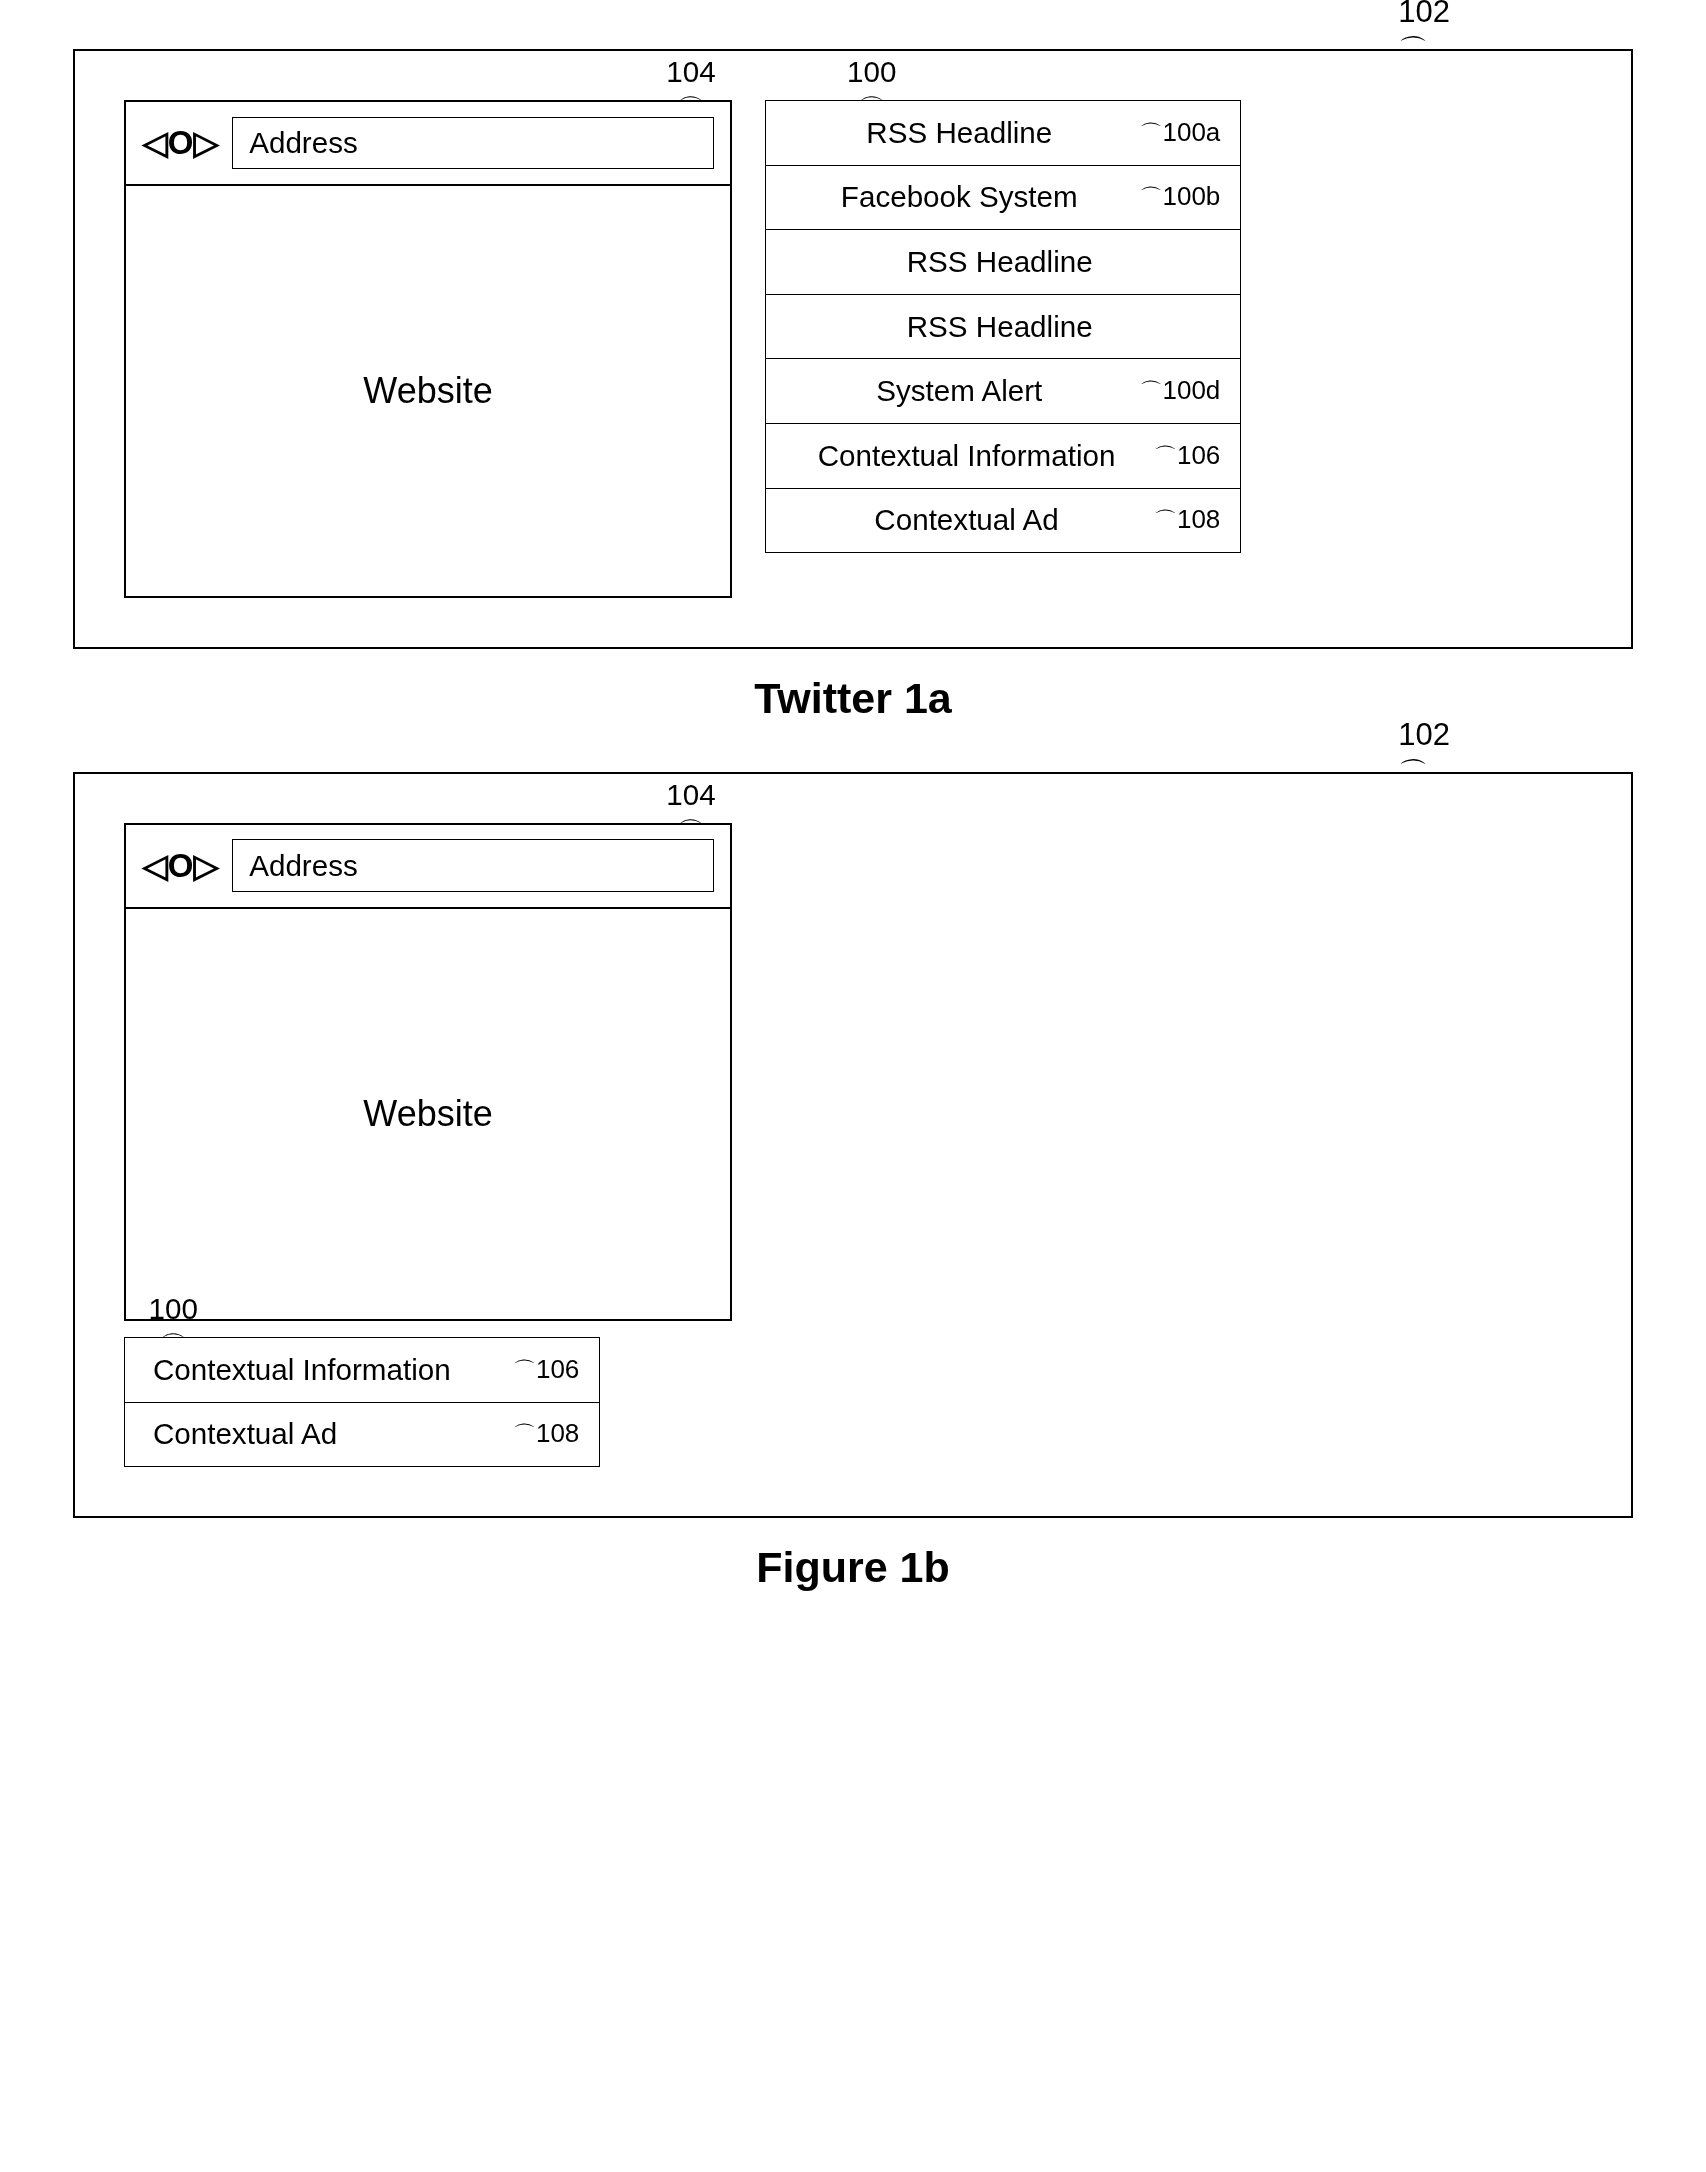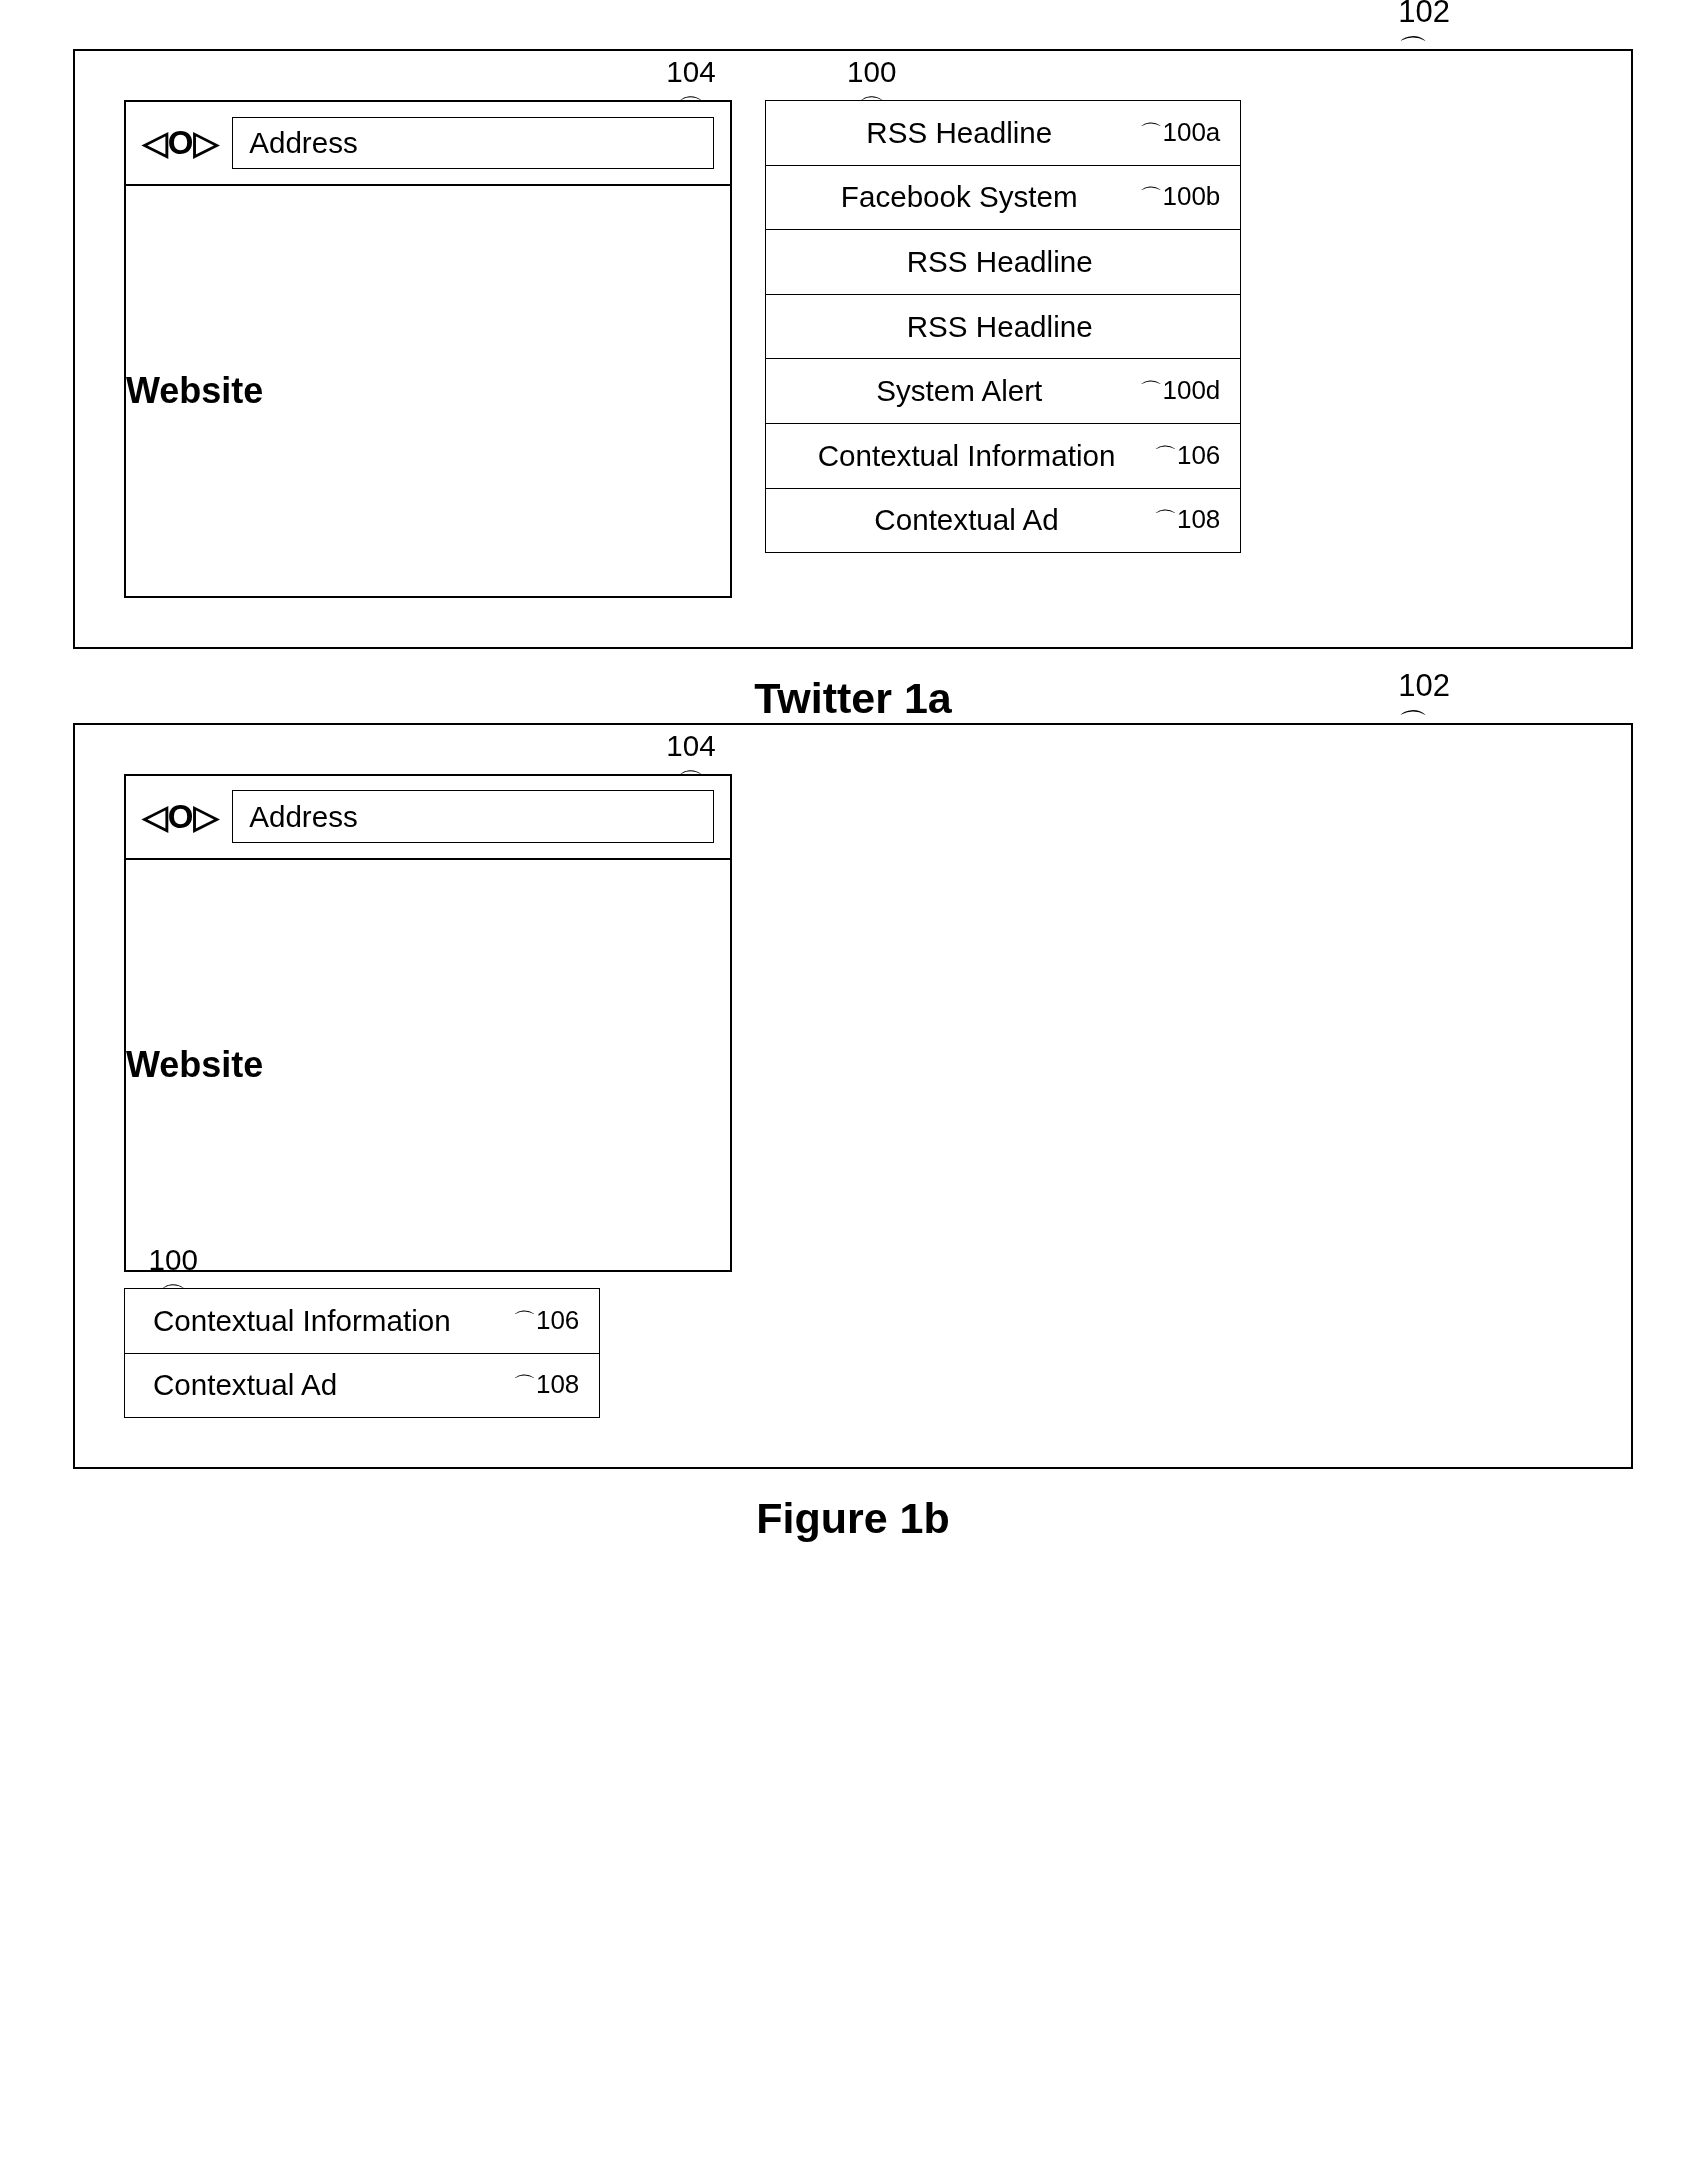--- a/index.html
+++ b/index.html
@@ -9,20 +9,21 @@
       width: 1706px;
       min-height: 2172px;
       padding: 49px 66px;
       color: #000;
     }
 
     .page-container {
       display: flex;
       flex-direction: column;
       align-items: center;
+      gap: 49px;
     }
 
     
     .figure-wrapper {
       display: flex;
       flex-direction: column;
       align-items: center;
       width: 100%;
       gap: 24.6px;
     }
@@ -79,22 +80,22 @@
       padding: 8.2px 16.4px;
       flex: 1;
       font-size: 29.6px;
       text-align: left;
     }
 
     .browser-content {
       height: 410px;
       display: flex;
       align-items: center;
+      justify-content: center;
       font-size: 36px;
-      font-weight: bold;
     }
 
     
     .feed-panel {
       position: relative;
       width: 476px;
       flex-shrink: 0;
     }
 
     .feed-table {

